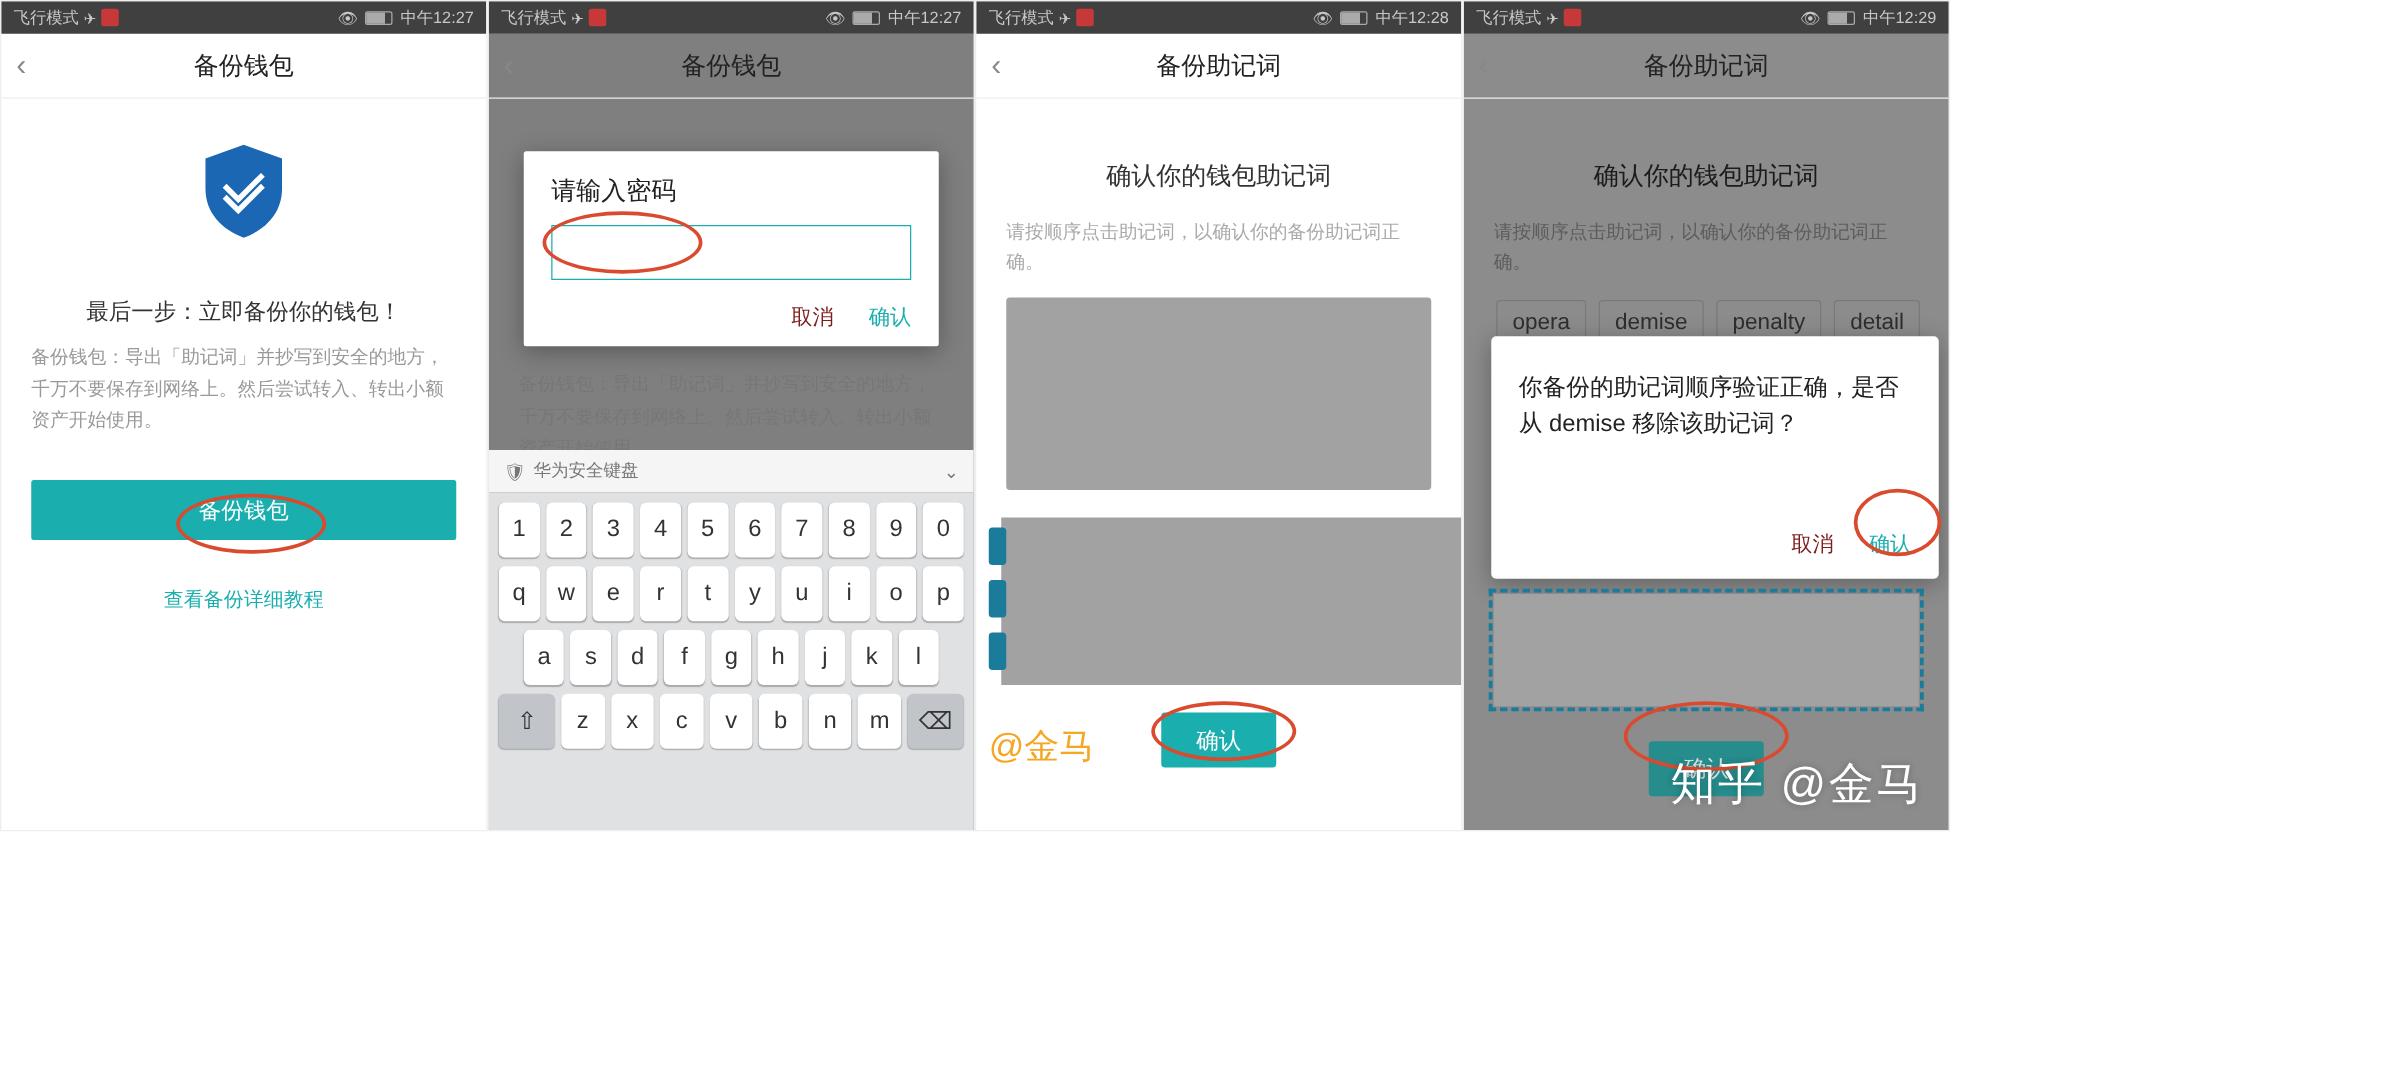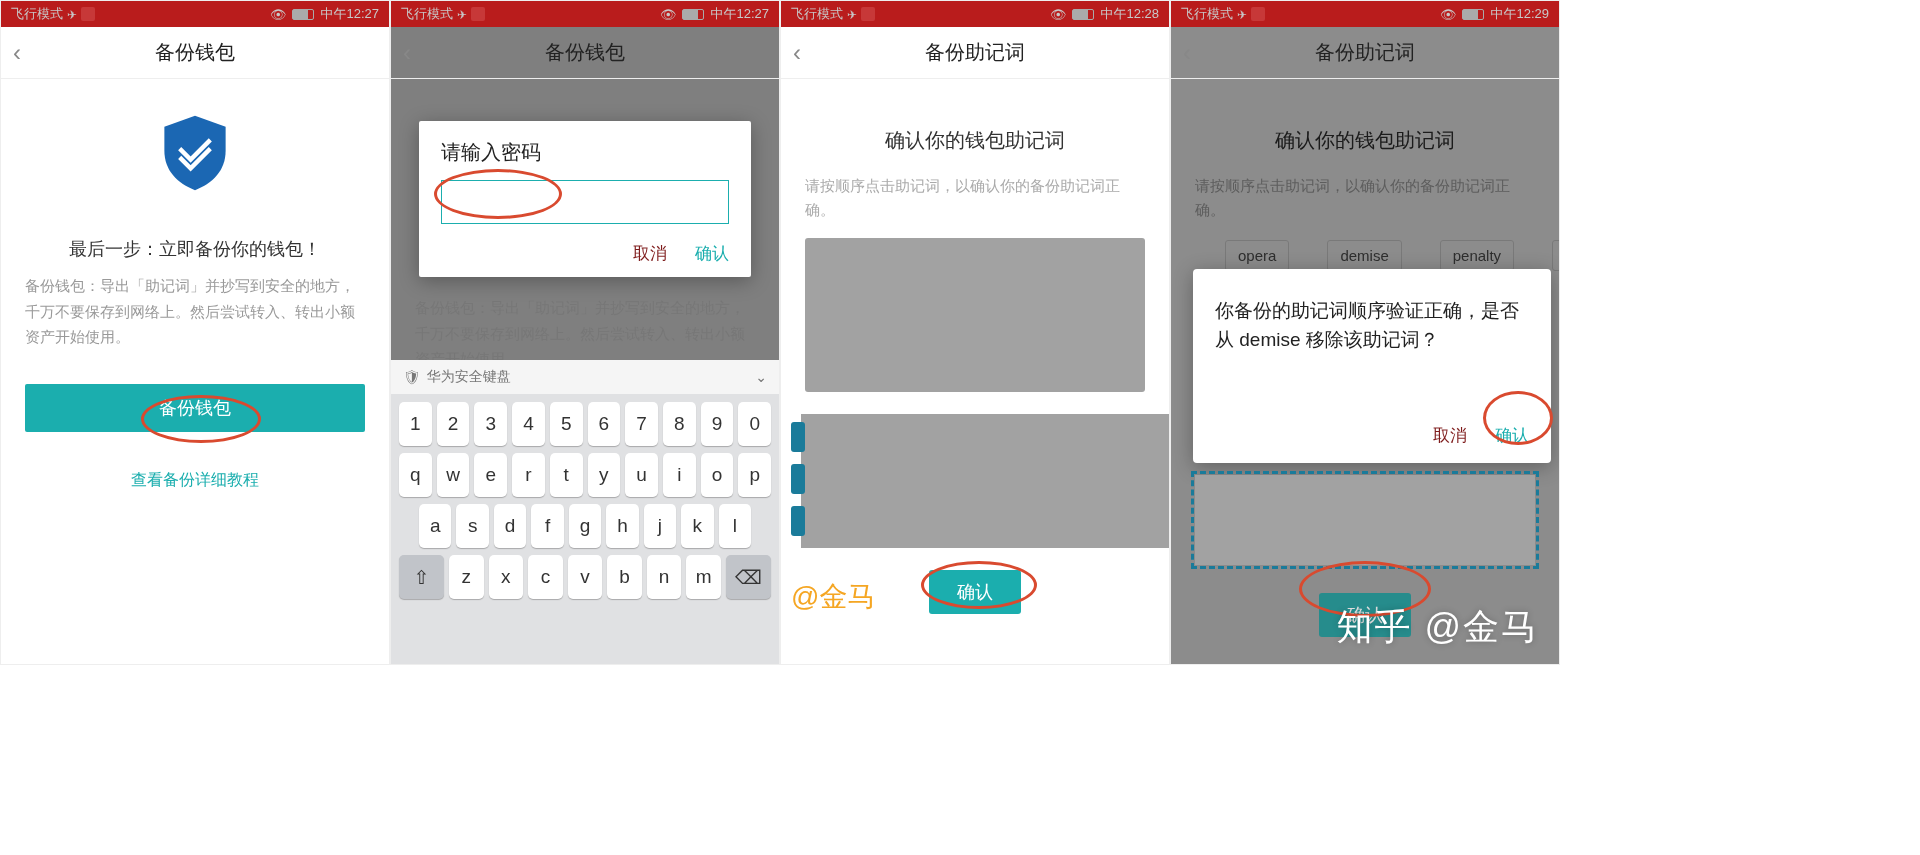--- a/index.html
+++ b/index.html
@@ -15,21 +15,21 @@
       width: 390px;
       height: 665px;
       background: #fff;
       position: relative;
       overflow: hidden;
       flex-shrink: 0;
       border: 1px solid #eee;
     }
     .status-bar {
       height: 26px;
-      background: #b91c1c;
+      background: #404040;
       color: #c8c8c8;
       display: flex;
       align-items: center;
       justify-content: space-between;
       padding: 0 10px;
       font-size: 13px;
     }
     .status-left { display: flex; align-items: center; gap: 4px; }
     .status-right { display: flex; align-items: center; gap: 6px; }
     .airplane-icon::before { content: "✈"; font-size: 12px; }
@@ -246,23 +246,22 @@
       display: flex;
       gap: 10px;
       padding: 0 26px;
       margin-top: 18px;
     }
     .word-tag {
       padding: 6px 12px;
       background: #fff;
       border: 1px solid #ddd;
       border-radius: 3px;
-      font-size: 15px;
+      font-size: 18px;
       color: #555;
-      margin-left: 28px;
     }
     .dim-overlay-s4 {
       position: absolute;
       inset: 26px 0 0 0;
       background: rgba(0,0,0,0.45);
     }
     .dialog-s4 {
       left: 22px;
       right: 8px;
       top: 268px;

